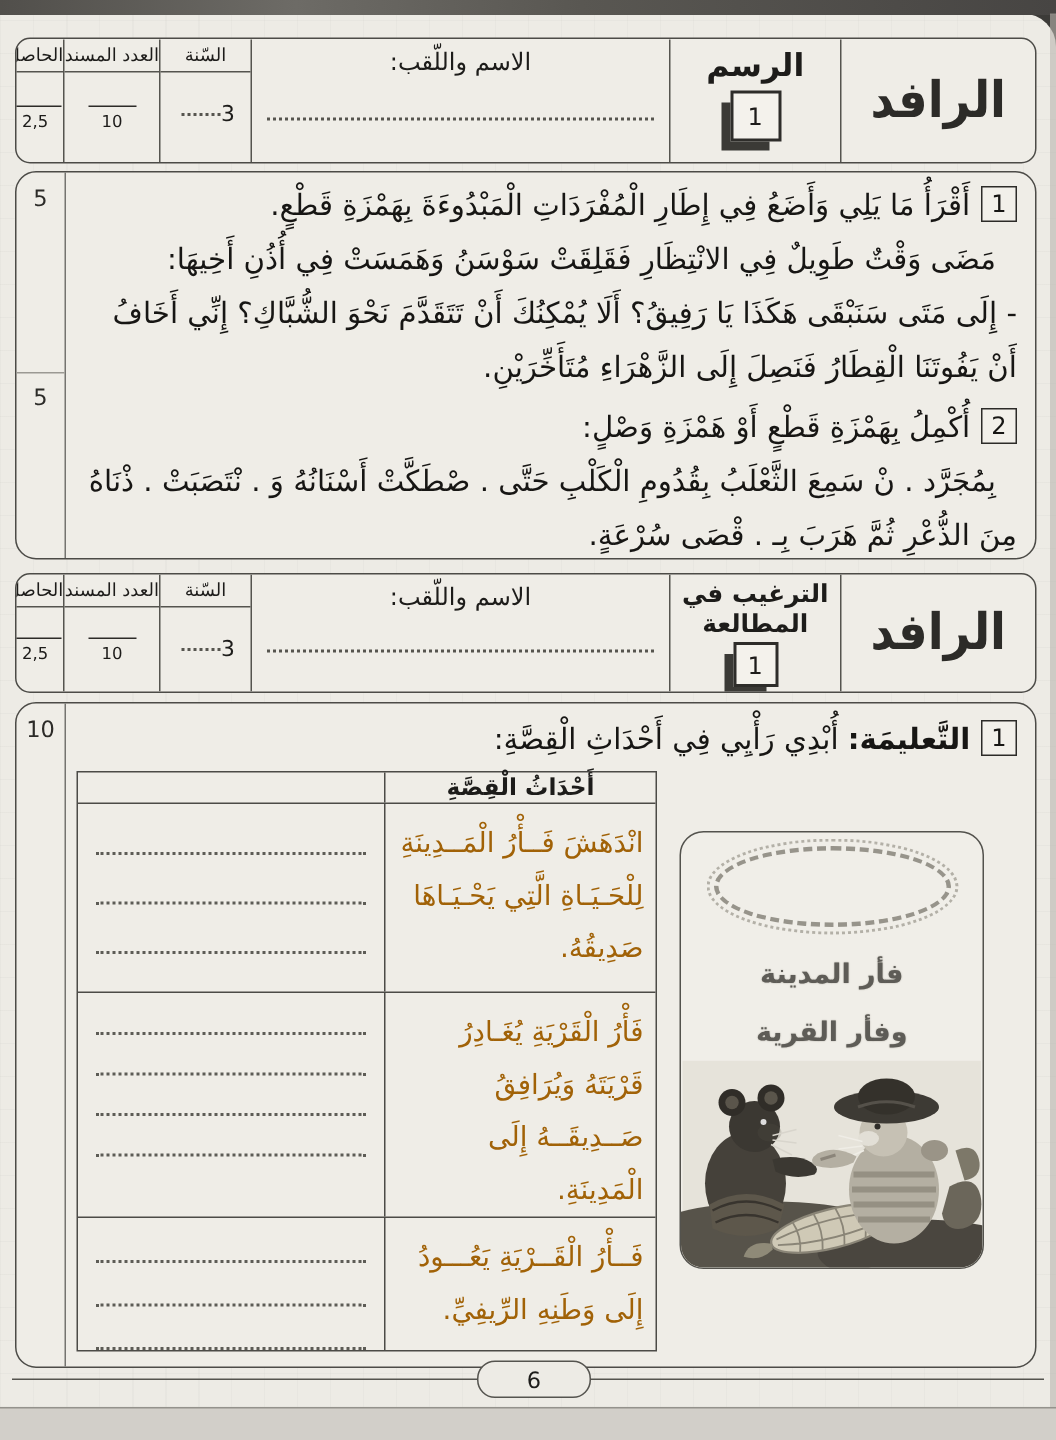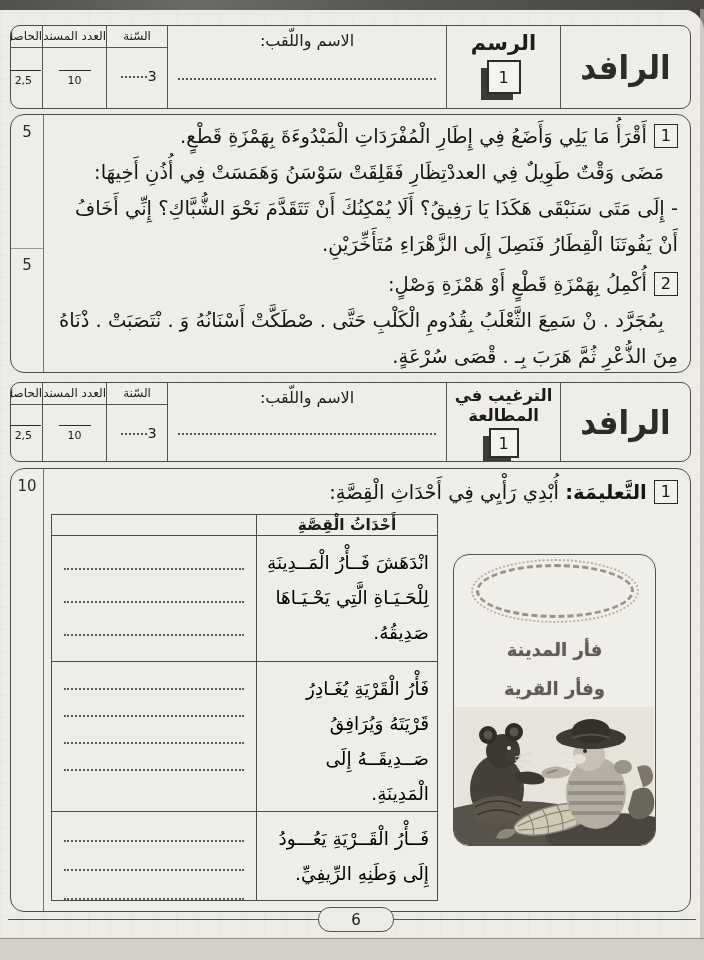--- a/index.html
+++ b/index.html
@@ -62,21 +62,21 @@
   .optable{position:absolute;left:40px;top:45px;width:387px;height:387px;
     border:1.4px solid #4c4b47;box-sizing:border-box;direction:rtl;display:flex;flex-direction:column;
     background:#efede7;}
   .trow{display:flex;flex-direction:row;box-sizing:border-box;}
   .trow + .trow{border-top:1.2px solid #4c4b47;}
   .t-ev{flex:0 0 181px;border-left:1.2px solid #4c4b47;box-sizing:border-box;position:relative;}
   .t-op{flex:1 1 auto;position:relative;}
   .thead{height:33px;}
   .thead .t-ev,.thead .t-op{display:flex;align-items:center;justify-content:center;
     font-size:15.5px;font-weight:600;}
-  .evtext{padding:9px 8px 0 5px;font-size:18.5px;line-height:35px;text-align:right;color:#000000;}
+  .evtext{padding:9px 8px 0 5px;font-size:18.5px;line-height:35px;text-align:right;color:#a16207;}
   .dots{border-bottom:2.4px dotted #5d5c56;margin:0 12px;}
 
   
   .cover{position:absolute;left:442px;top:85px;width:203px;height:292px;border:1.6px solid #53524d;
     border-radius:16px;background:#f0eee8;box-sizing:border-box;text-align:center;overflow:hidden;}
   .badge{position:relative;width:158px;height:54px;margin:9px auto 0;}
   .wreath{position:absolute;inset:0;border:3px dashed #97948b;border-radius:50%;
           outline:2px dotted #b3b0a7;outline-offset:3px;}
   .banner{position:absolute;left:17px;top:15px;width:124px;height:25px;background:#393833;
           border-radius:13px;color:#f3f1ea;font-size:12.5px;font-weight:bold;line-height:25px;}
@@ -142,21 +142,21 @@
     </div>
   </div>
 
   <div class="frame" style="left:10px;top:114px;width:681px;height:259px;border-radius:14px">
     <div class="margincol"></div>
     <div class="score" style="top:8px">5</div>
     <div class="margin-div" style="top:133px"></div>
     <div class="score" style="top:141px">5</div>
     <div class="exbody">
       <p class="exline"><span class="numbox">1</span><span>أَقْرَأُ مَا يَلِي وَأَضَعُ فِي إِطَارِ الْمُفْرَدَاتِ الْمَبْدُوءَةَ بِهَمْزَةِ قَطْعٍ.</span></p>
-      <p class="exline indent">مَضَى وَقْتٌ طَوِيلٌ فِي العددْتِظَارِ فَقَلِقَتْ سَوْسَنُ وَهَمَسَتْ فِي أُذُنِ أَخِيهَا:</p>
+      <p class="exline indent">مَضَى وَقْتٌ طَوِيلٌ فِي الانْتِظَارِ فَقَلِقَتْ سَوْسَنُ وَهَمَسَتْ فِي أُذُنِ أَخِيهَا:</p>
       <p class="exline">- إِلَى مَتَى سَنَبْقَى هَكَذَا يَا رَفِيقُ؟ أَلَا يُمْكِنُكَ أَنْ تَتَقَدَّمَ نَحْوَ الشُّبَّاكِ؟ إِنِّي أَخَافُ</p>
       <p class="exline">أَنْ يَفُوتَنَا الْقِطَارُ فَنَصِلَ إِلَى الزَّهْرَاءِ مُتَأَخِّرَيْنِ.</p>
       <p class="exline" style="margin-top:4px"><span class="numbox">2</span><span>أُكْمِلُ بِهَمْزَةِ قَطْعٍ أَوْ هَمْزَةِ وَصْلٍ:</span></p>
       <p class="exline indent">بِمُجَرَّد . نْ سَمِعَ الثَّعْلَبُ بِقُدُومِ الْكَلْبِ حَتَّى . صْطَكَّتْ أَسْنَانُهُ وَ . نْتَصَبَتْ . ذْنَاهُ</p>
       <p class="exline">مِنَ الذُّعْرِ ثُمَّ هَرَبَ بِـ . قْصَى سُرْعَةٍ.</p>
     </div>
   </div>
 
   <div class="frame htable" style="left:10px;top:382px;width:681px;height:80px;border-radius:10px">
     <div class="hcell c-brand">

